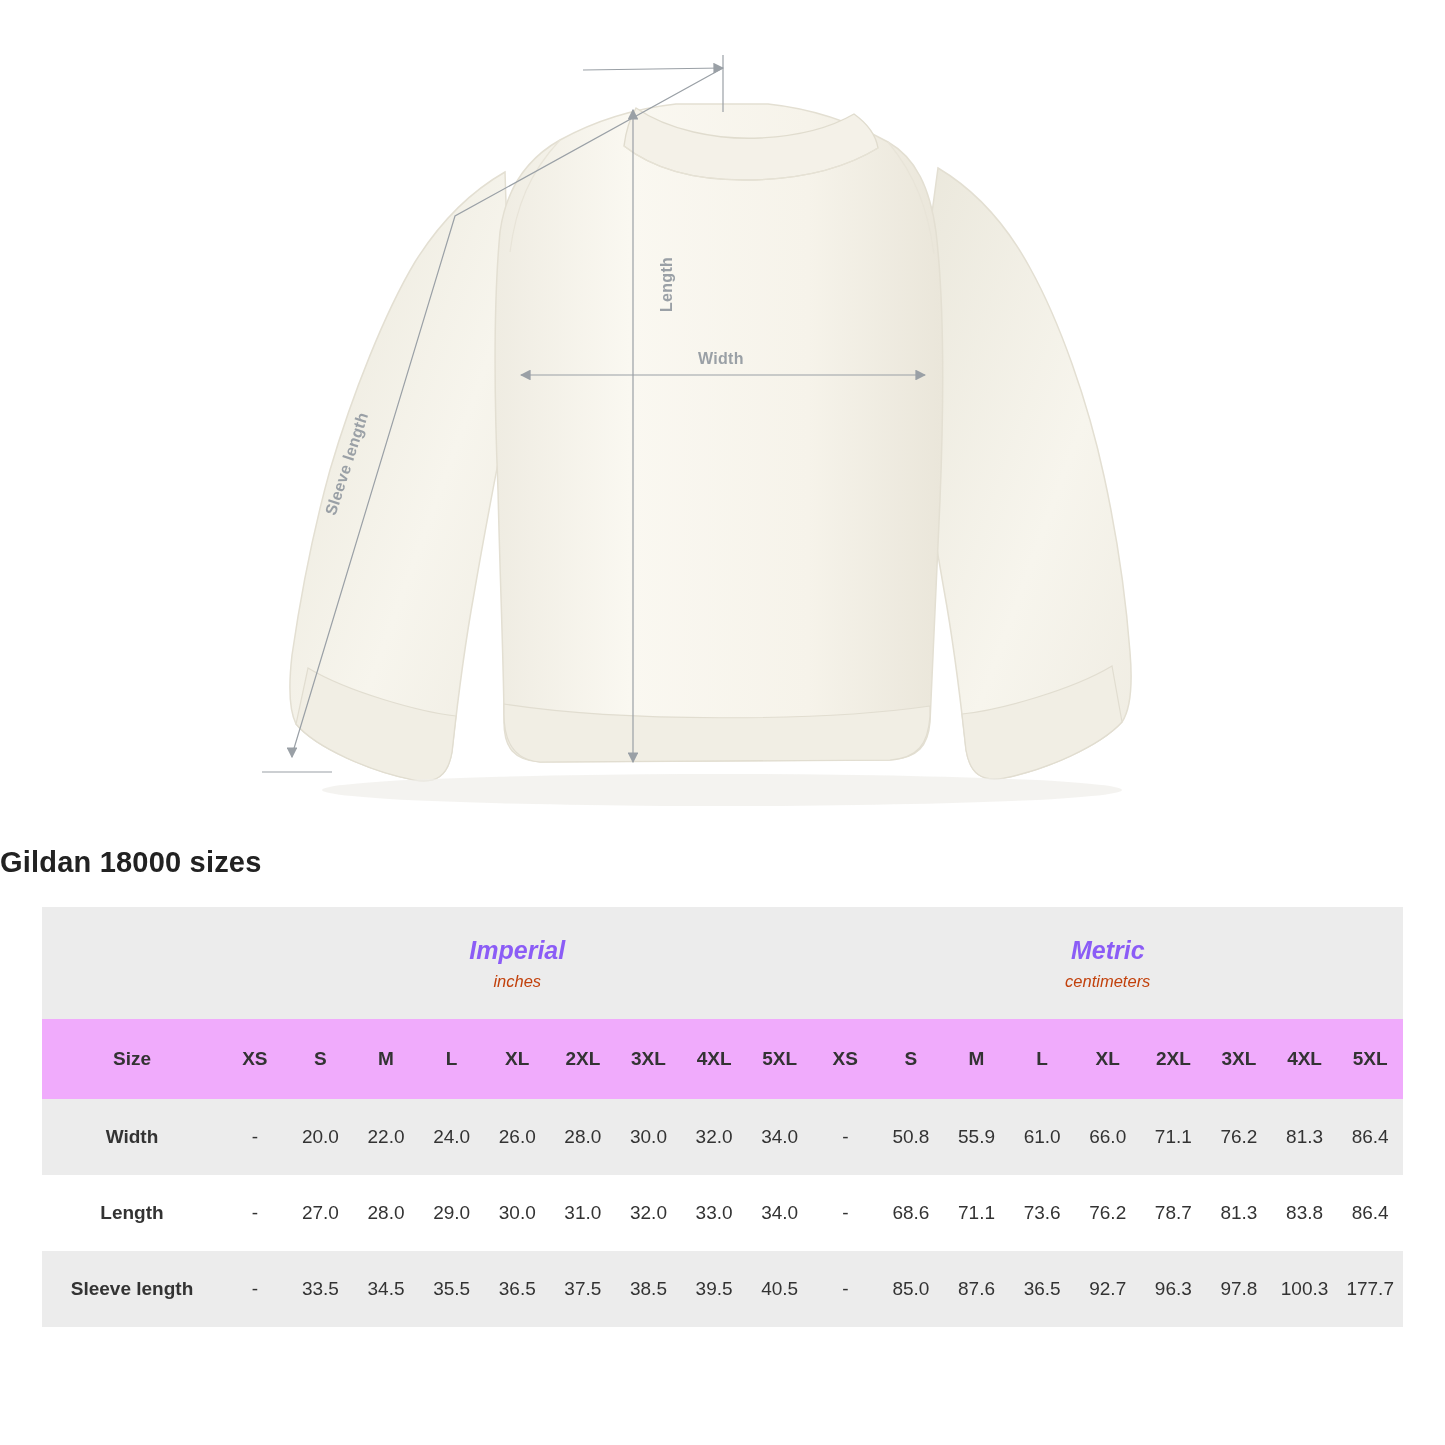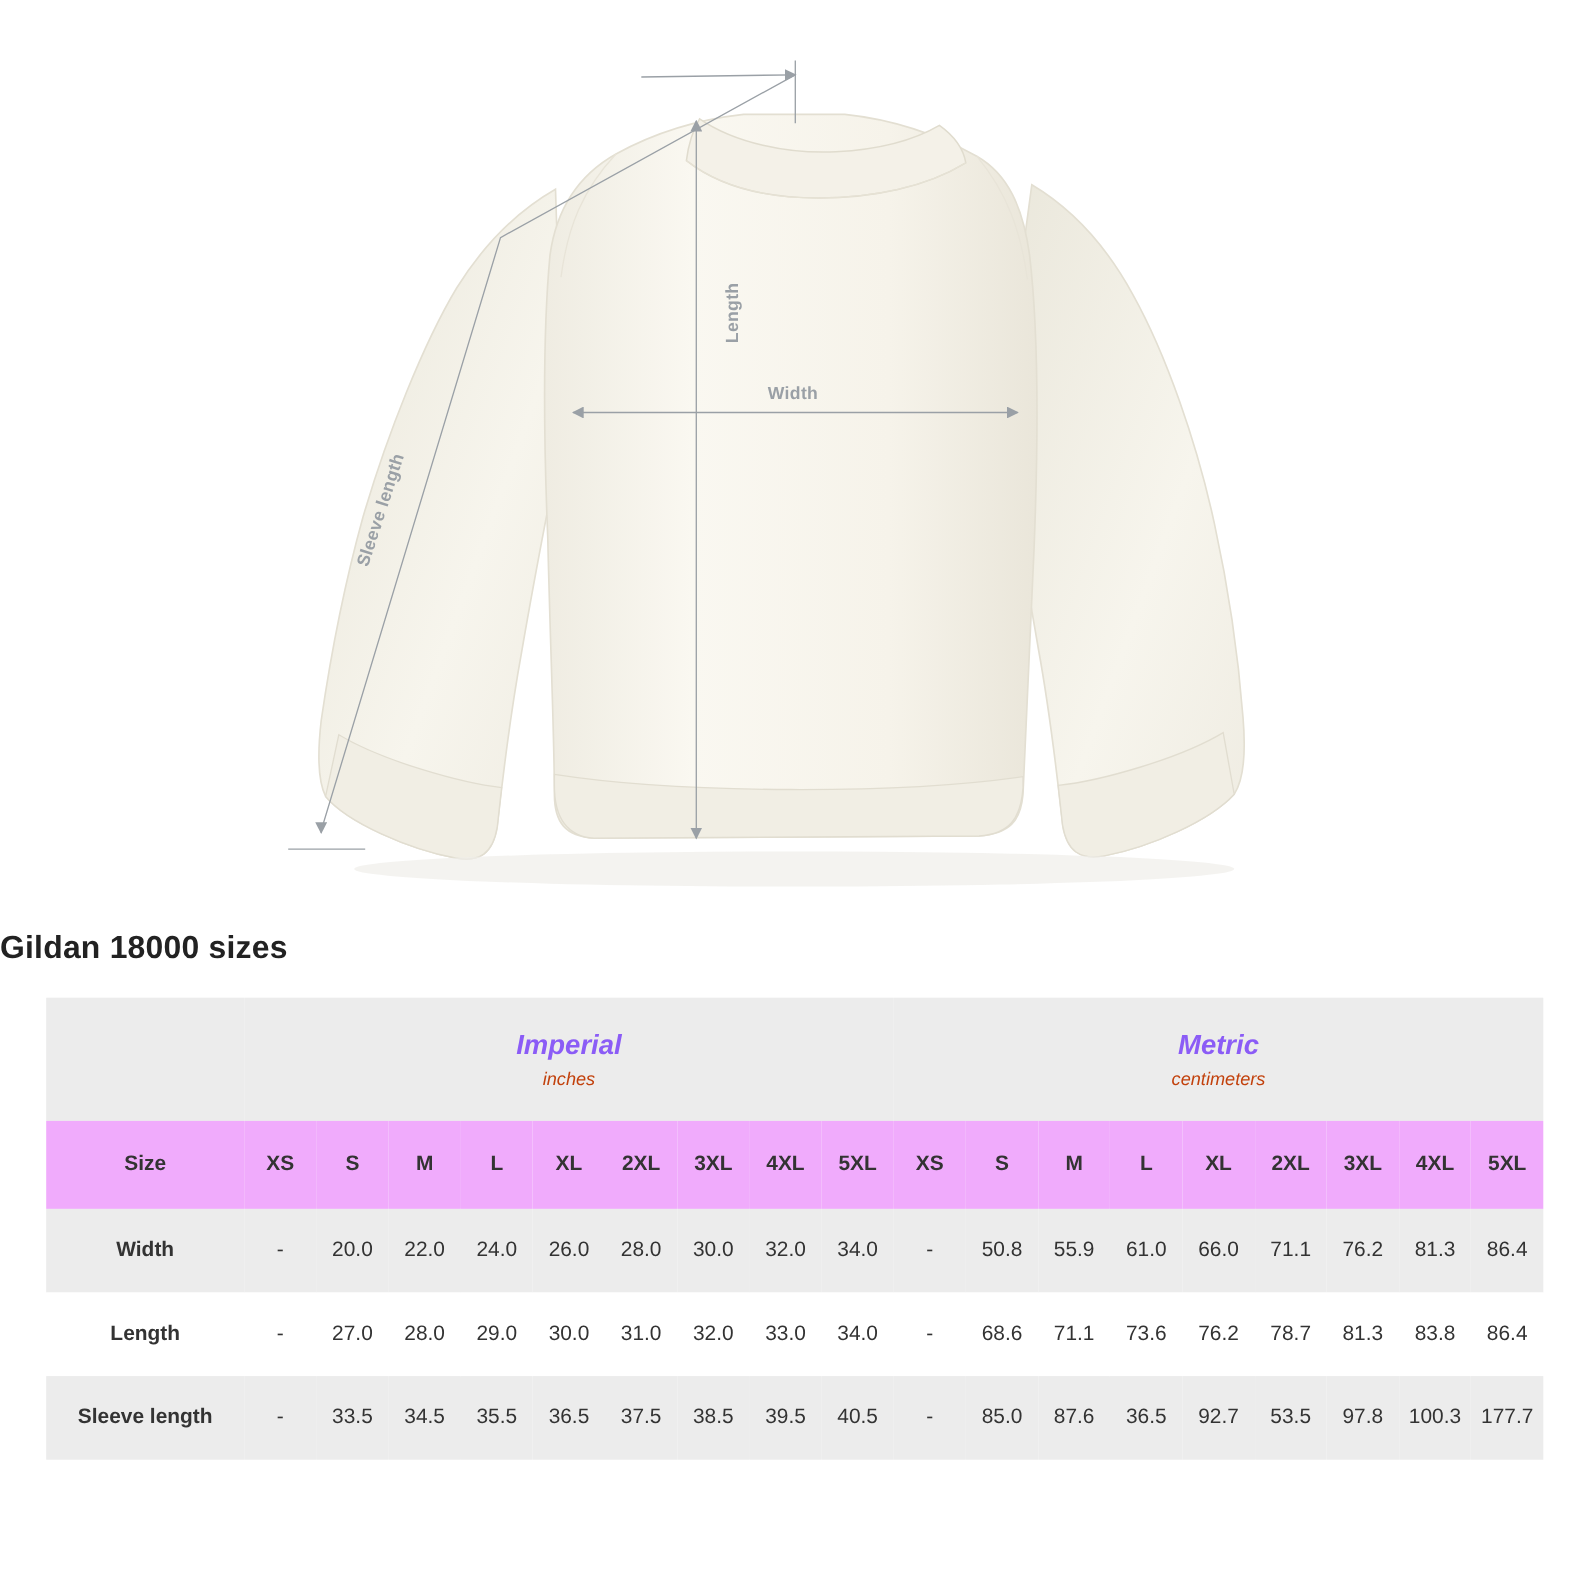--- a/index.html
+++ b/index.html
@@ -302,21 +302,21 @@
           <td>36.5</td>
           <td>37.5</td>
           <td>38.5</td>
           <td>39.5</td>
           <td>40.5</td>
           <td>-</td>
           <td>85.0</td>
           <td>87.6</td>
           <td>36.5</td>
           <td>92.7</td>
-          <td>53.5</td>
+          <td>96.3</td>
           <td>97.8</td>
           <td>100.3</td>
           <td>177.7</td>
         </tr>
       </tbody>
     </table>
   </div>
 
 </div>
 

